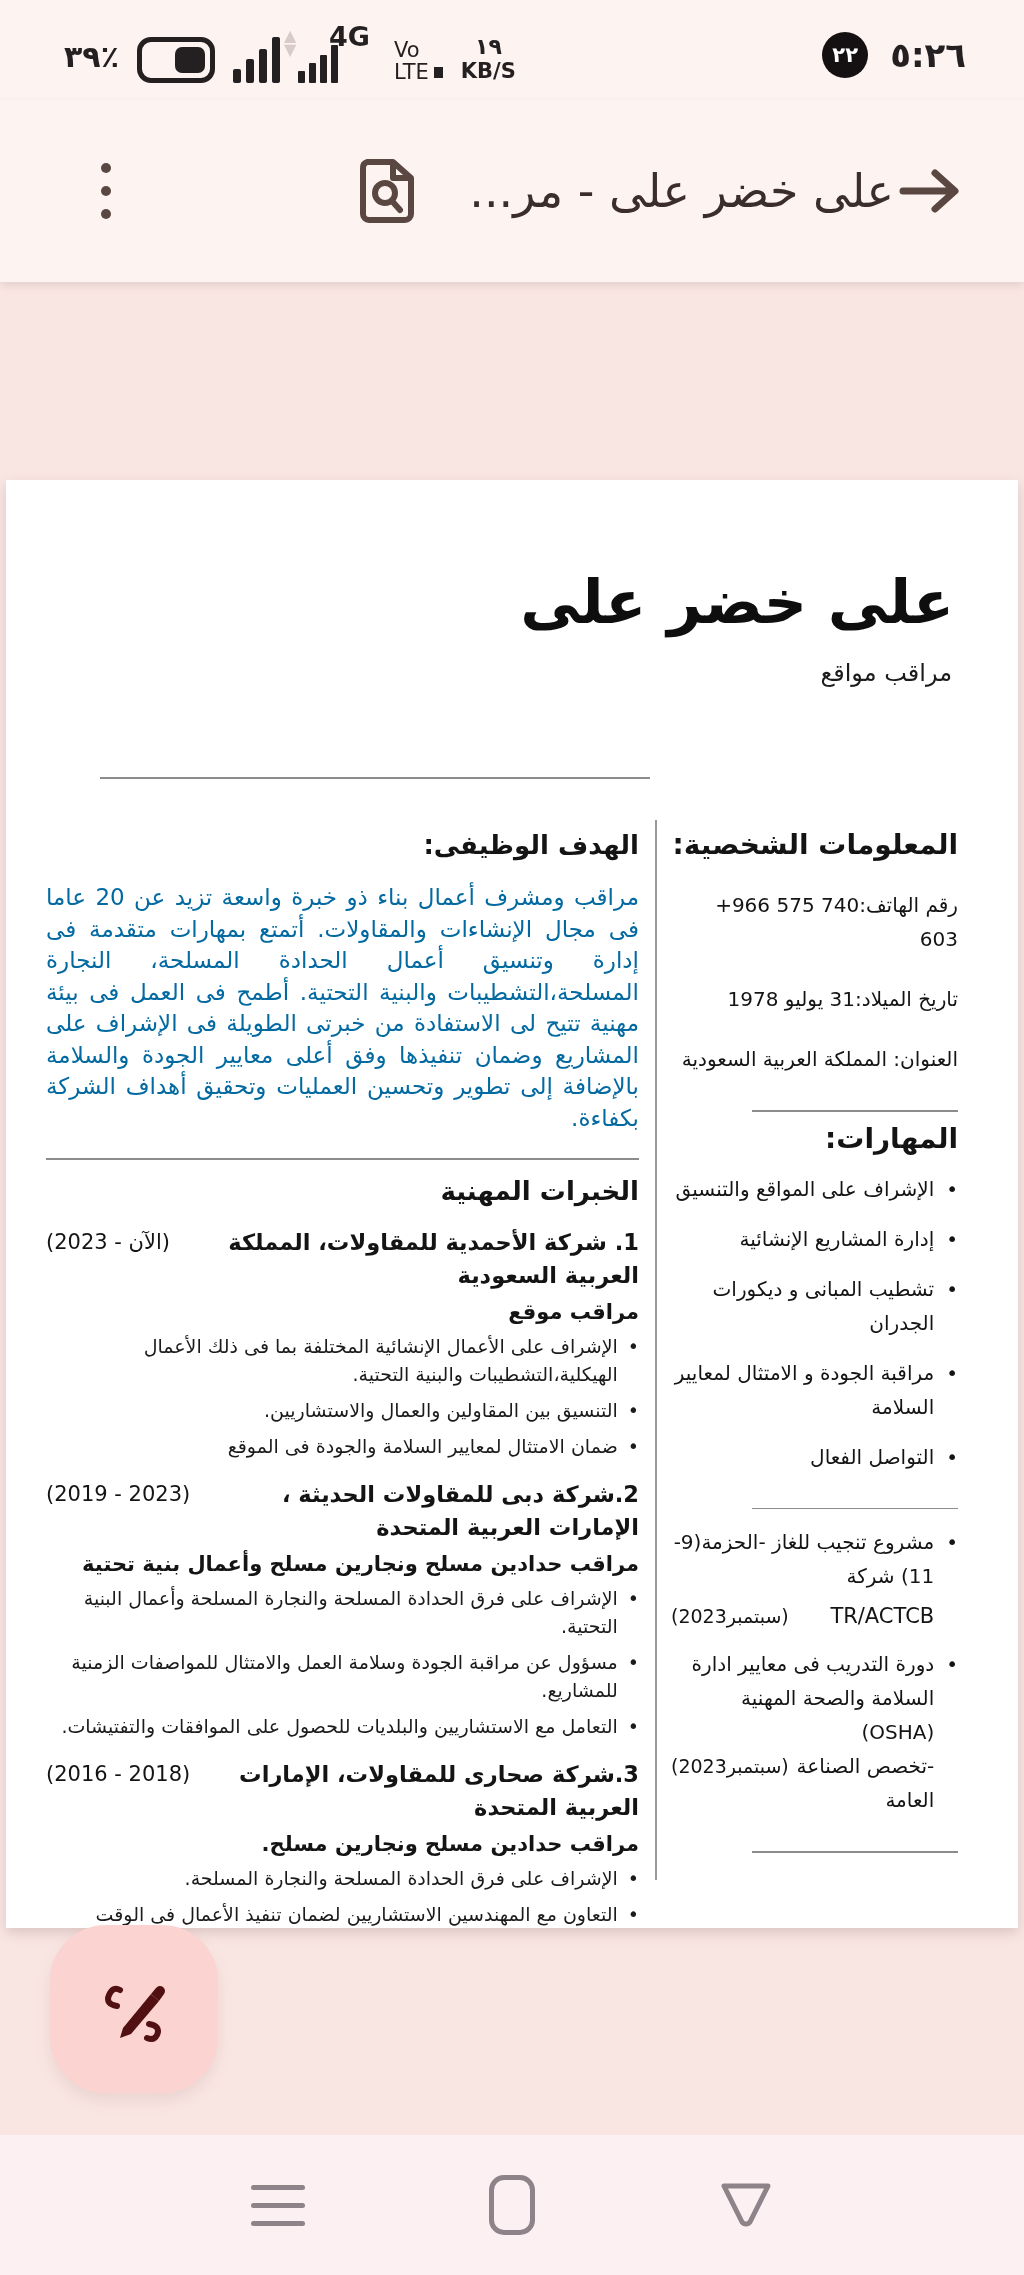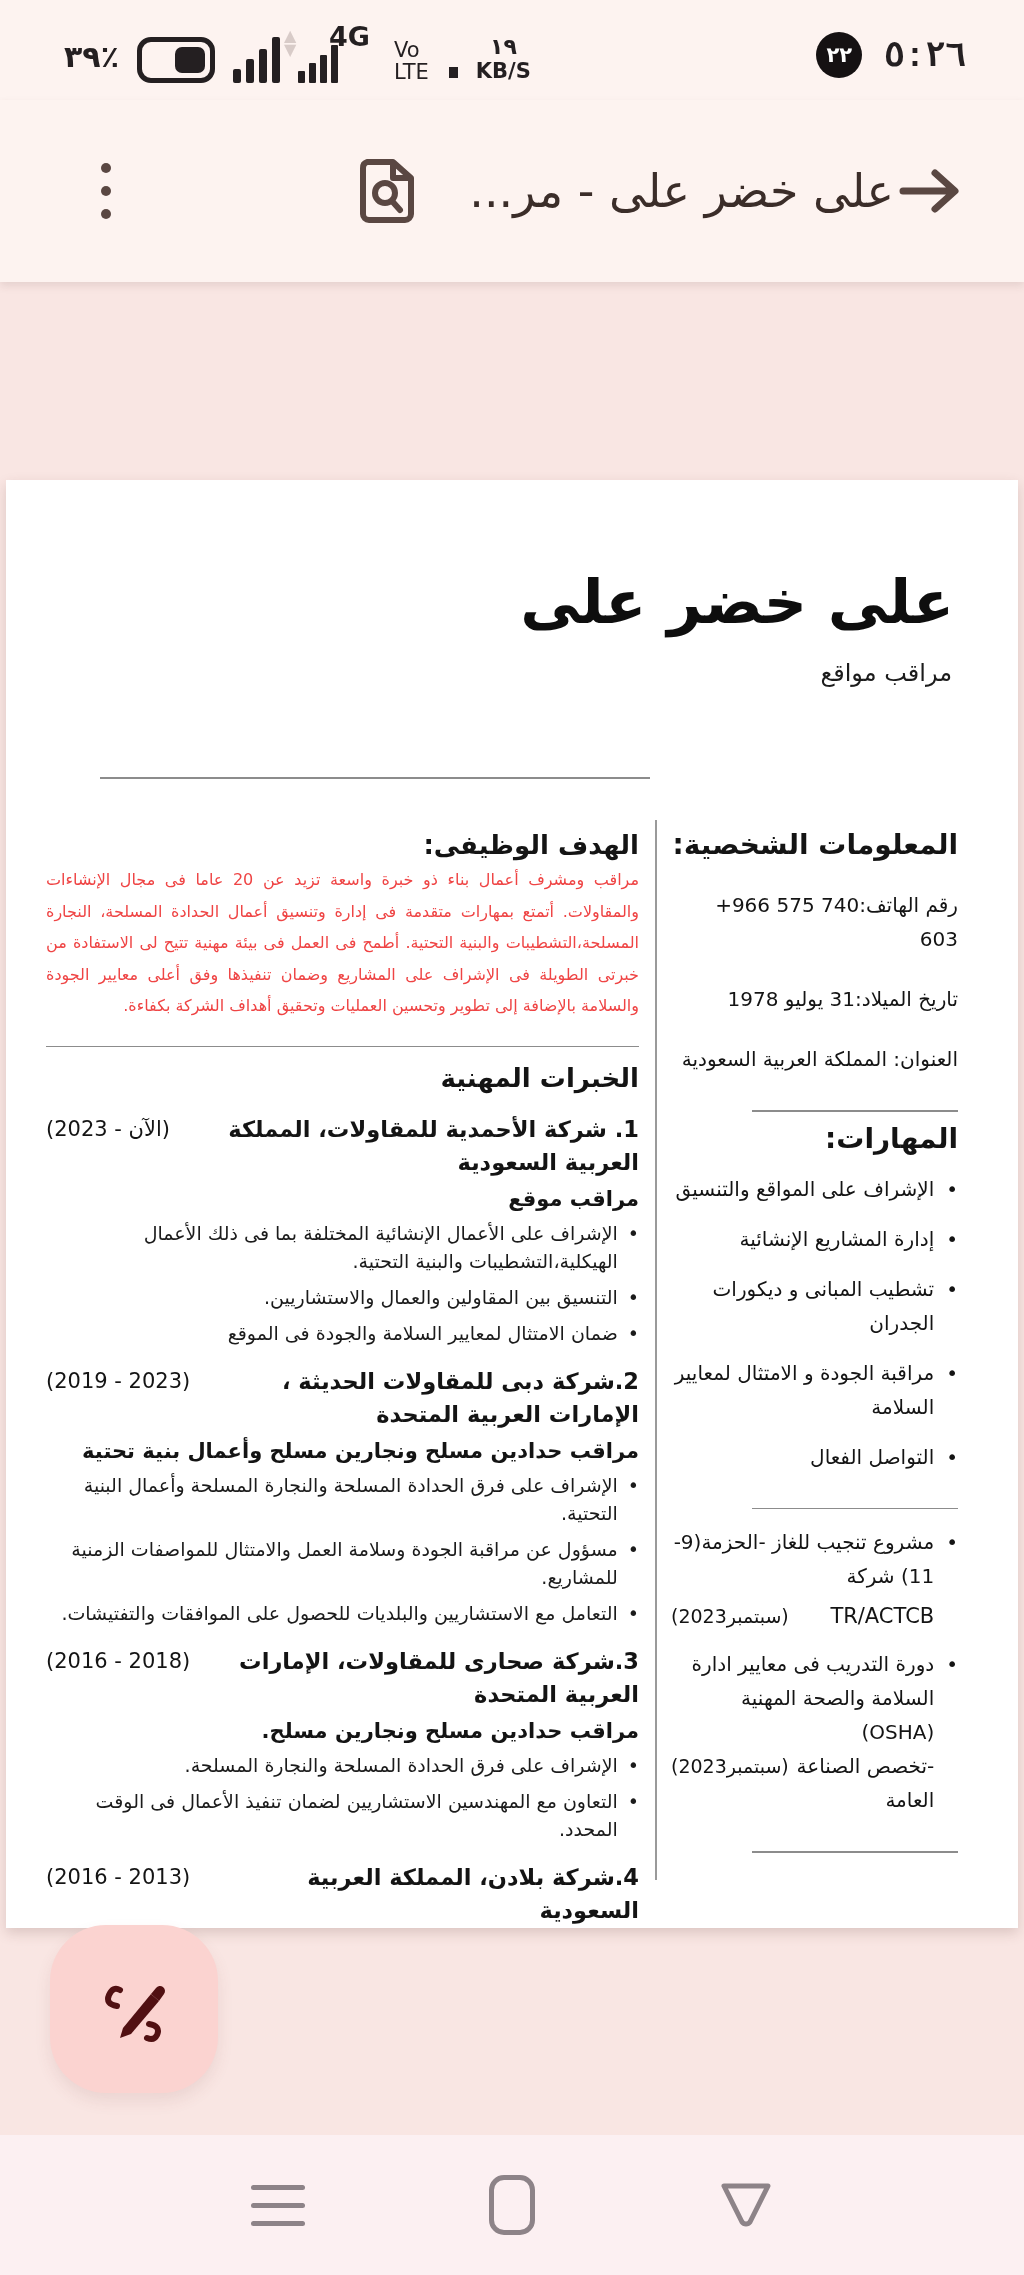--- a/index.html
+++ b/index.html
@@ -13,21 +13,21 @@
   }
   
   .status-bar {
     position:absolute; top:0; left:0; right:0; height:100px;
     background:#fdf3f0;
     display:flex; align-items:center; justify-content:space-between;
     padding:10px 58px 0 64px;
     color:#241f21;
   }
   .sb-right { display:flex; align-items:center; gap:22px; }
-  .sb-time { font-size:34px; font-weight:bold;font-family:Liberation Mono, monospace; }
+  .sb-time { font-size:34px; font-weight:bold; }
   .sb-badge {
     width:46px; height:46px; border-radius:50%;
     background:#151112; color:#fff;
     display:flex; align-items:center; justify-content:center;
     font-size:21px; font-weight:bold;
   }
   .sb-left { direction:ltr; display:flex; align-items:flex-end; gap:18px; }
   .sb-percent { font-size:30px; font-weight:bold; line-height:52px; }
   .battery {
     position:relative; width:78px; height:46px;
@@ -40,21 +40,21 @@
   .sig { display:flex; align-items:flex-end; gap:5px; height:48px; }
   .sig i { display:block; width:8px; background:#241f21; border-radius:2px; }
   .sig .s1{height:14px}.sig .s2{height:24px}.sig .s3{height:34px}.sig .s4{height:46px}
   .net4g { position:relative; width:78px; height:56px; }
   .net4g .updown { position:absolute; left:-14px; top:2px; color:#d8cbc8; font-size:16px; line-height:14px; }
   .net4g .lbl { position:absolute; top:-6px; right:6px; font-size:27px; font-weight:bold; }
   .net4g .bars { position:absolute; bottom:0; left:0; display:flex; align-items:flex-end; gap:4px; }
   .net4g .bars i { display:block; width:7px; background:#241f21; border-radius:1px; }
   .net4g .bars .m1{height:12px}.net4g .bars .m2{height:20px}.net4g .bars .m3{height:28px}.net4g .bars .m4{height:38px}
   .volte { display:flex; flex-direction:column; line-height:22px; font-weight:normal; font-size:21px; }
-  .volte .row2 { display:flex; align-items:center; gap:20px; }
+  .volte .row2 { display:flex; align-items:center; gap:5px; }
   .volte .sq { width:9px; height:11px; background:#241f21; display:inline-block; }
   .speed { display:flex; flex-direction:column; align-items:center; line-height:24px; }
   .speed .v { font-size:22px; font-weight:bold; }
   .speed .u { font-size:21px; font-weight:bold; }
   
   .app-bar {
     position:absolute; top:100px; left:0; right:0; height:182px;
     background:#fdf3f0;
     box-shadow:0 4px 8px rgba(90,60,55,0.12);
     display:flex; align-items:center;
@@ -100,21 +100,21 @@
   .course-row { display:flex; justify-content:space-between; align-items:baseline; margin-top:6px; }
   .cert { font-weight:normal; direction:ltr; unicode-bidi:isolate; font-size:21px; }
   .cdate { font-size:19px; }
   .hang { margin-top:14px; }
   .hang-row { display:flex; justify-content:space-between; align-items:baseline; }
   .main {
     flex:1; padding:8px 16px 0 40px;
     font-size:20px;
   }
   .main-h { font-size:26px; font-weight:bold; line-height:34px; }
-  .objective { margin-top:2px; text-align:justify; line-height:31.5px; font-size:16px; color:#ef4444; }
+  .objective { margin-top:20px; text-align:justify; line-height:31.5px; font-size:23px; color:#0369a1; }
   .main-sep { height:1.5px; background:#8c8c8c; margin-top:24px; }
   .exp-h { font-size:26px; font-weight:bold; margin-top:14px; line-height:34px; }
   .job-head { display:flex; justify-content:space-between; align-items:flex-start; gap:14px; margin-top:18px; }
   .job-title { font-size:22.5px; font-weight:bold; line-height:33px; max-width:432px; }
   .job-period { font-size:21px; white-space:nowrap; line-height:33px; }
   .job-role { font-size:21px; font-weight:bold; margin-top:8px; }
   .jb { display:flex; gap:10px; margin-top:8px; font-size:19px; line-height:28px; color:#1b1b1b; }
   .jb .dot { flex:0 0 auto; }
   
   .fab {

